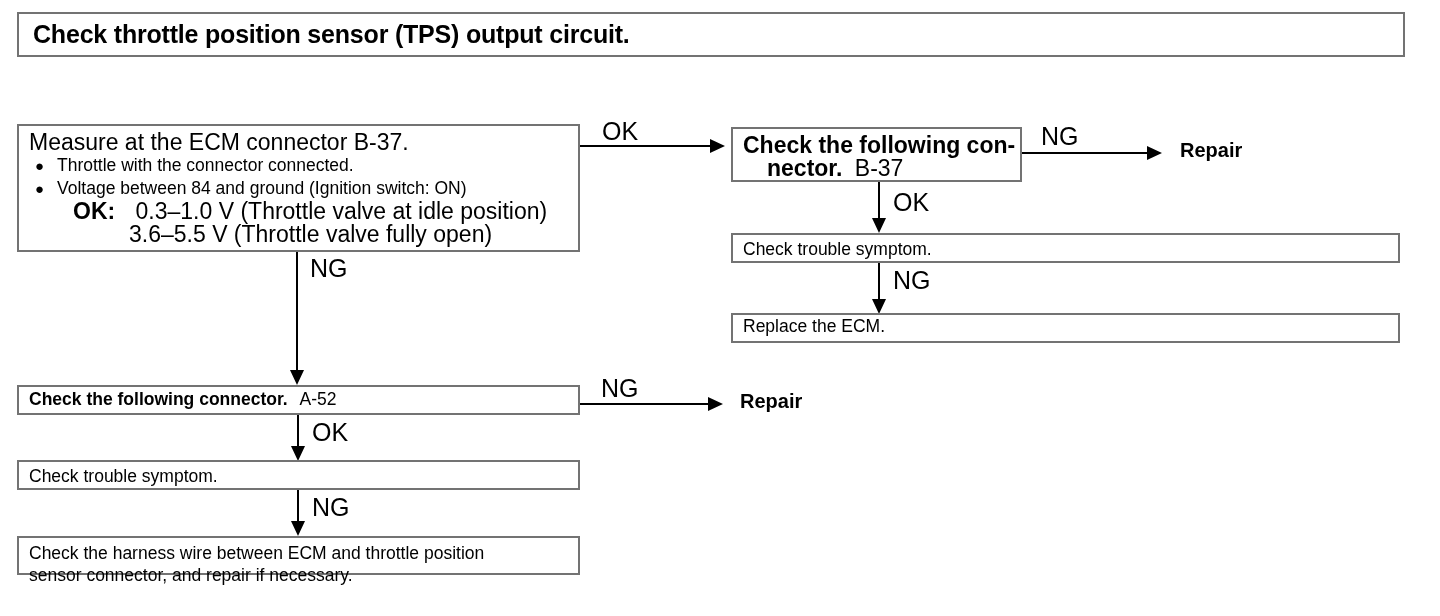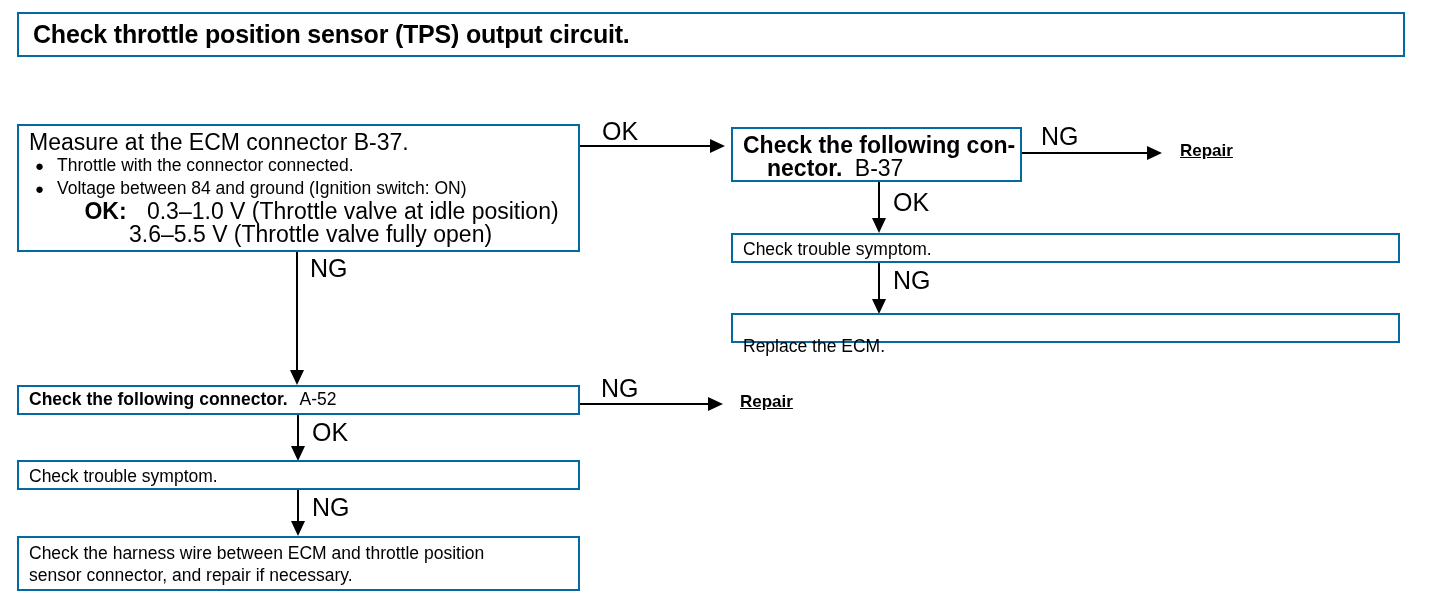--- a/index.html
+++ b/index.html
@@ -11,21 +11,21 @@
     position: relative;
     width: 1440px;
     height: 616px;
     background: #ffffff;
     font-family: "Liberation Sans", sans-serif;
     color: #000000;
     overflow: hidden;
   }
   .box {
     position: absolute;
-    border: 2px solid #0369a1;
+    border: 2px solid #737373;
     box-sizing: border-box;
     background: #ffffff;
   }
   .title-box {
     display: flex;
     align-items: center;
     padding-left: 14px;
   }
   .title-text {
     font-size: 25px;
@@ -35,21 +35,21 @@
   }
   .box-body {
     padding: 5px 8px 4px 10px;
   }
   .line {
     font-size: 23px;
     line-height: 23px;
     white-space: nowrap;
   }
   .line.bold { font-weight: bold; }
-  .line.indent-ok { padding-left: 44px; text-align: center; }
+  .line.indent-ok { padding-left: 44px; }
   .line.indent-val { padding-left: 100px; }
   .bullet-row {
     display: flex;
     align-items: flex-start;
     font-size: 17.5px;
     line-height: 23px;
     white-space: nowrap;
   }
   .bullet-dot {
     width: 22px;
@@ -88,25 +88,24 @@
     border-top: 15px solid #000000;
   }
   .edge-label {
     position: absolute;
     font-size: 25px;
     line-height: 19px;
     white-space: nowrap;
   }
   .terminal-label {
     position: absolute;
-    font-size: 17px;
+    font-size: 20px;
     font-weight: bold;
     line-height: 17px;
     white-space: nowrap;
-    text-decoration: underline;
   }
   .wide-box-text {
     font-size: 17.5px;
     line-height: 22px;
     white-space: nowrap;
   }
 </style>
 </head>
 <body>
 
@@ -168,21 +167,21 @@
     <div class="box-body" style="padding-top:3px;">
       <div class="wide-box-text">Check trouble symptom.</div>
     </div>
   </div>
 
   <div class="vline" style="left:878px; top:263px; height:38px;"></div>
   <div class="arrow-down" style="left:872px; top:299px;"></div>
   <div class="edge-label" style="left:893px; top:271px;">NG</div>
 
   <div class="box" style="left:731px; top:313px; width:669px; height:30px;">
-    <div class="box-body" style="padding-top:20px;">
+    <div class="box-body" style="padding-top:0;">
       <div class="wide-box-text">Replace the ECM.</div>
     </div>
   </div>
 
   <div class="box" style="left:17px; top:385px; width:563px; height:30px;">
     <div class="box-body" style="padding-top:1px;">
       <div class="wide-box-text">
         <span style="font-weight:bold;">Check  the  following  connector.</span>
         <span style="display:inline-block;width:7px;"></span><span>A-52</span>
       </div>
@@ -201,20 +200,20 @@
   <div class="box" style="left:17px; top:460px; width:563px; height:30px;">
     <div class="box-body" style="padding-top:3px;">
       <div class="wide-box-text">Check  trouble  symptom.</div>
     </div>
   </div>
 
   <div class="vline" style="left:297px; top:490px; height:33px;"></div>
   <div class="arrow-down" style="left:291px; top:521px;"></div>
   <div class="edge-label" style="left:312px; top:498px;">NG</div>
 
-  <div class="box" style="left:17px; top:536px; width:563px; height:55px;">
+  <div class="box" style="left:17px; top:536px; width:563px; height:39px;">
     <div class="box-body" style="padding-top:4px;">
       <div class="wide-box-text">Check the harness wire between ECM and throttle position</div>
       <div class="wide-box-text">sensor  connector,  and  repair  if  necessary.</div>
     </div>
   </div>
 
 </div>
 
 </body></html>

